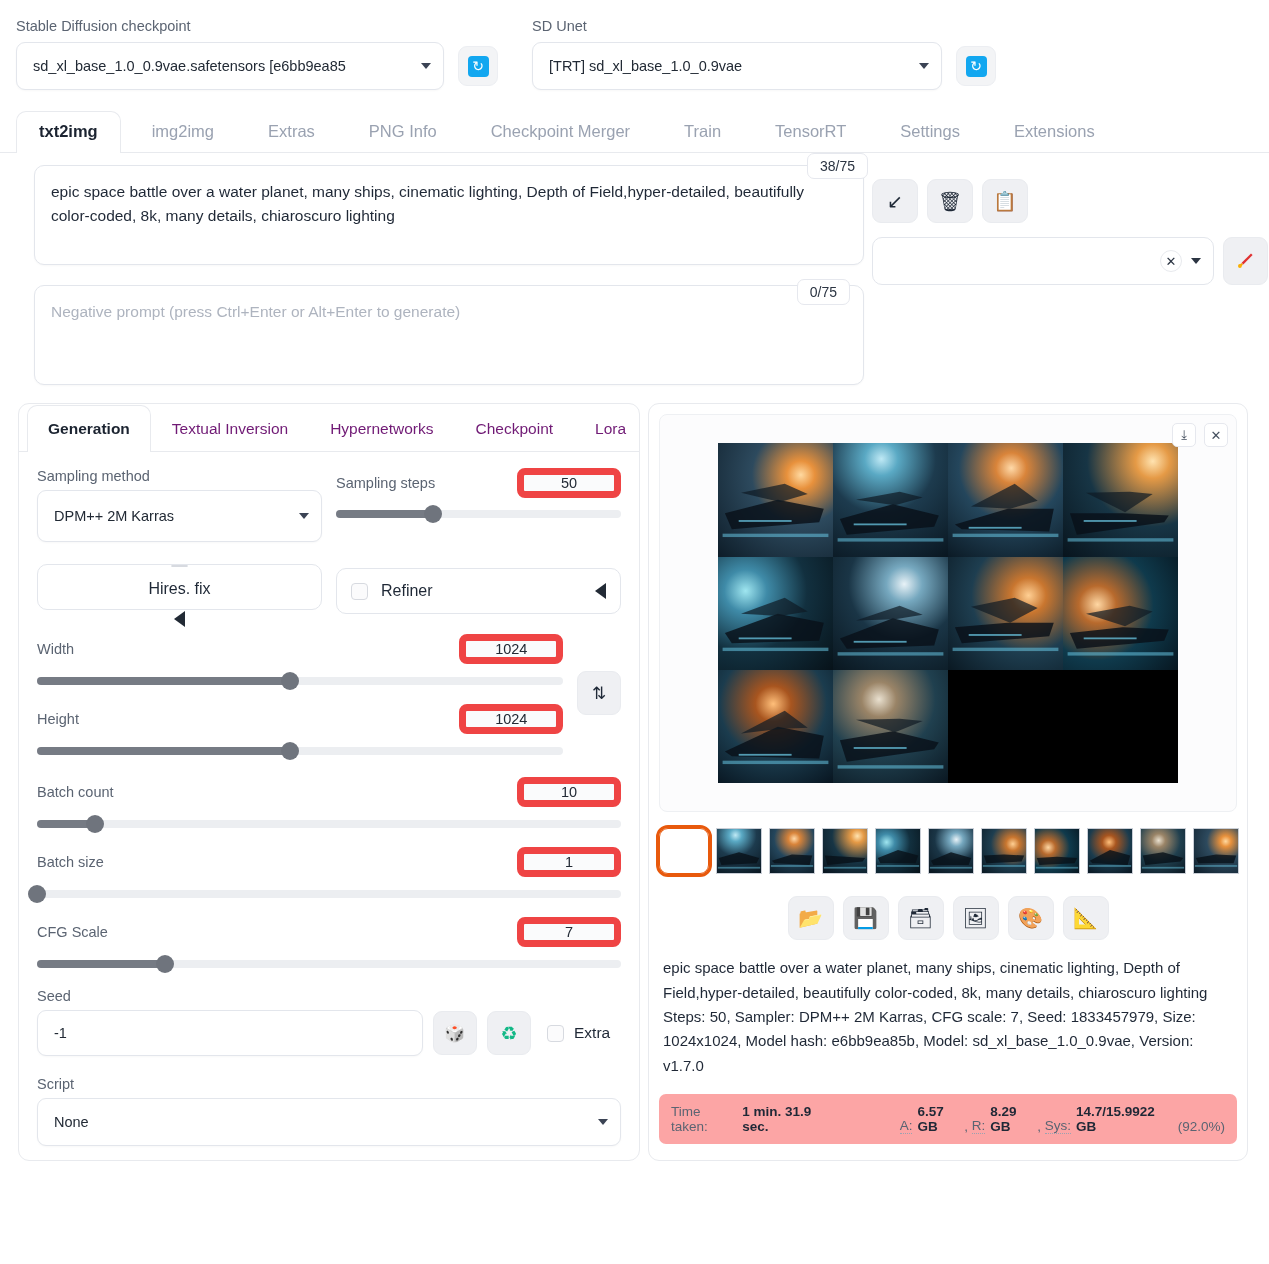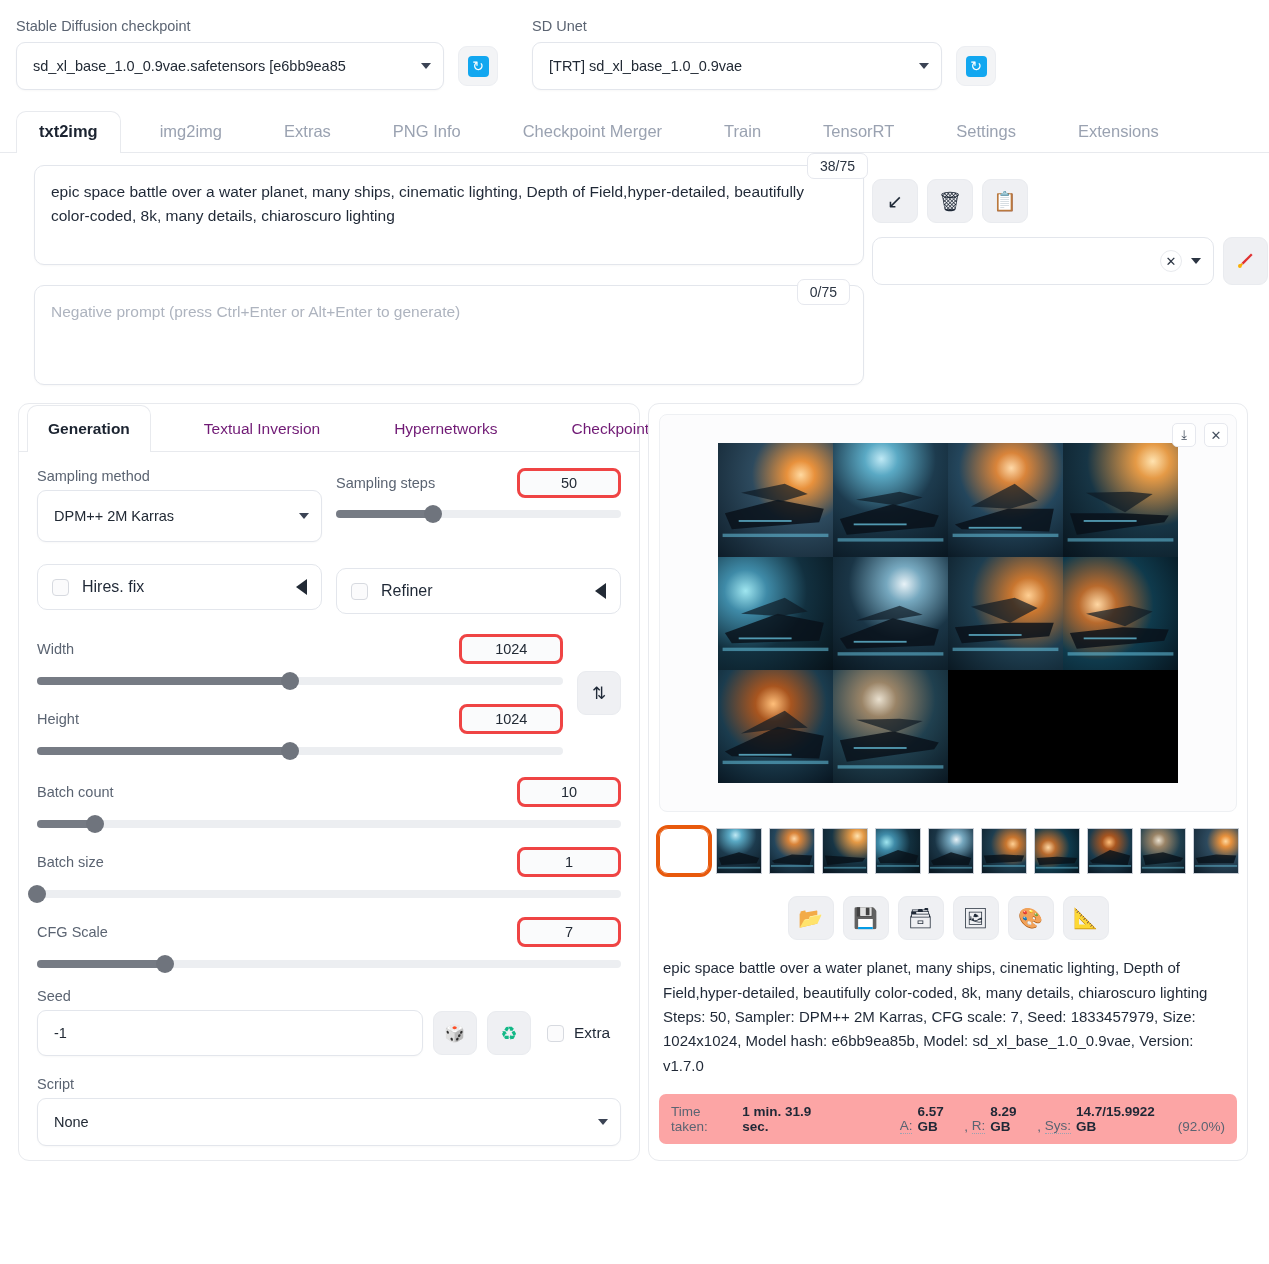--- a/index.html
+++ b/index.html
@@ -35,21 +35,21 @@
     display:flex;align-items:center;justify-content:center; margin: 0 0 4px 14px;
   }
   .refresh-ico {
     width:21px;height:21px;border-radius:4px;background:#12a7f0;
     display:flex;align-items:center;justify-content:center;
     color:#fff;font-size:14px;line-height:1;
   }
 
   
   .tabs-wrap { margin-top:20px; border-bottom:1px solid #e8eaee; padding-left:16px; }
-  .tabs { display:flex; align-items:flex-end; gap:16px; }
+  .tabs { display:flex; align-items:flex-end; gap:8px; }
   .tab {
     font-size:16.5px; color:#9aa2b1; padding:10px 22px 12px 22px; position:relative; top:1px;
     border:1px solid transparent; border-bottom:none; white-space:nowrap;
   }
   .tab.active {
     color:#1b2330; font-weight:bold; background:#fff;
     border-color:#e8eaee; border-top-left-radius:10px; border-top-right-radius:10px;
   }
 
   
@@ -97,28 +97,28 @@
     width:46px;height:48px;border-radius:9px;background:#eff0f3;border:1px solid #e9ebef;
     display:flex;align-items:center;justify-content:center;
   }
 
   
   .lower { display:flex; margin-top:18px; padding-left:18px; }
   .left-panel {
     width:622px; border:1px solid #e8eaee; border-radius:11px; background:#fff;
     position:relative; padding-bottom:14px;
   }
-  .subtabs { display:flex; border-bottom:1px solid #e8eaee; padding-left:8px;gap:32px; }
+  .subtabs { display:flex; border-bottom:1px solid #e8eaee; padding-left:8px; }
   .subtab { font-size:15.5px; color:#701a75; padding:14px 20px 14px 20px; position:relative; top:1px; border:1px solid transparent; border-bottom:none; white-space:nowrap; }
   .subtab.active { color:#1b2330; font-weight:bold; background:#fff; border-color:#e8eaee; border-top-left-radius:10px; border-top-right-radius:10px; }
 
   .ctl { padding: 0 18px; }
   .lbl { font-size:14.5px; color:#5b6472; margin-bottom:6px; }
   .num-box {
-    width:104px;height:30px;border:3px solid #ef4444;border-radius:8px;background:#fafbfc;
+    width:104px;height:30px;border:7px solid #ef4444;border-radius:8px;background:#fafbfc;
     display:flex;align-items:center;justify-content:center;font-size:14.5px;color:#222a35;
   }
   .slider { position:relative; height:8px; border-radius:5px; background:#eceef1; }
   .slider .fill { position:absolute;left:0;top:0;height:8px;border-radius:5px;background:#767b84; }
   .slider .knob { position:absolute;top:-5px;width:18px;height:18px;border-radius:50%;background:#6f747d; }
 
   .chk { width:17px;height:17px;border:1px solid #d7dae0;border-radius:4px;background:#fbfbfc; }
   .acc-box {
     height:46px;border:1px solid #e3e6ec;border-radius:10px;background:#fff;
     display:flex;align-items:center;padding:0 14px;gap:13px;
@@ -264,21 +264,21 @@
             </div>
             <div class="slider" style="margin-top:12px;">
               <div class="fill" id="sl-steps-fill" style="width: 34%;"></div>
                 <div class="knob" id="sl-steps-knob" style="left: calc(34% - 9px);"></div>
             </div>
           </div>
         </div>
       </div>
 
       <div class="ctl flexrow" style="gap:14px; margin-top:18px;">
-        <div class="acc-box" style="width:296px;">
+        <div class="acc-box" style="width:296px;flex-direction:column;">
           <span class="chk"></span>
           <span class="t">Hires. fix</span>
           <span class="tri-left"></span>
         </div>
         <div class="acc-box" style="width:296px;margin-top:8px;">
           <span class="chk"></span>
           <span class="t">Refiner</span>
           <span class="tri-left"></span>
         </div>
       </div>

